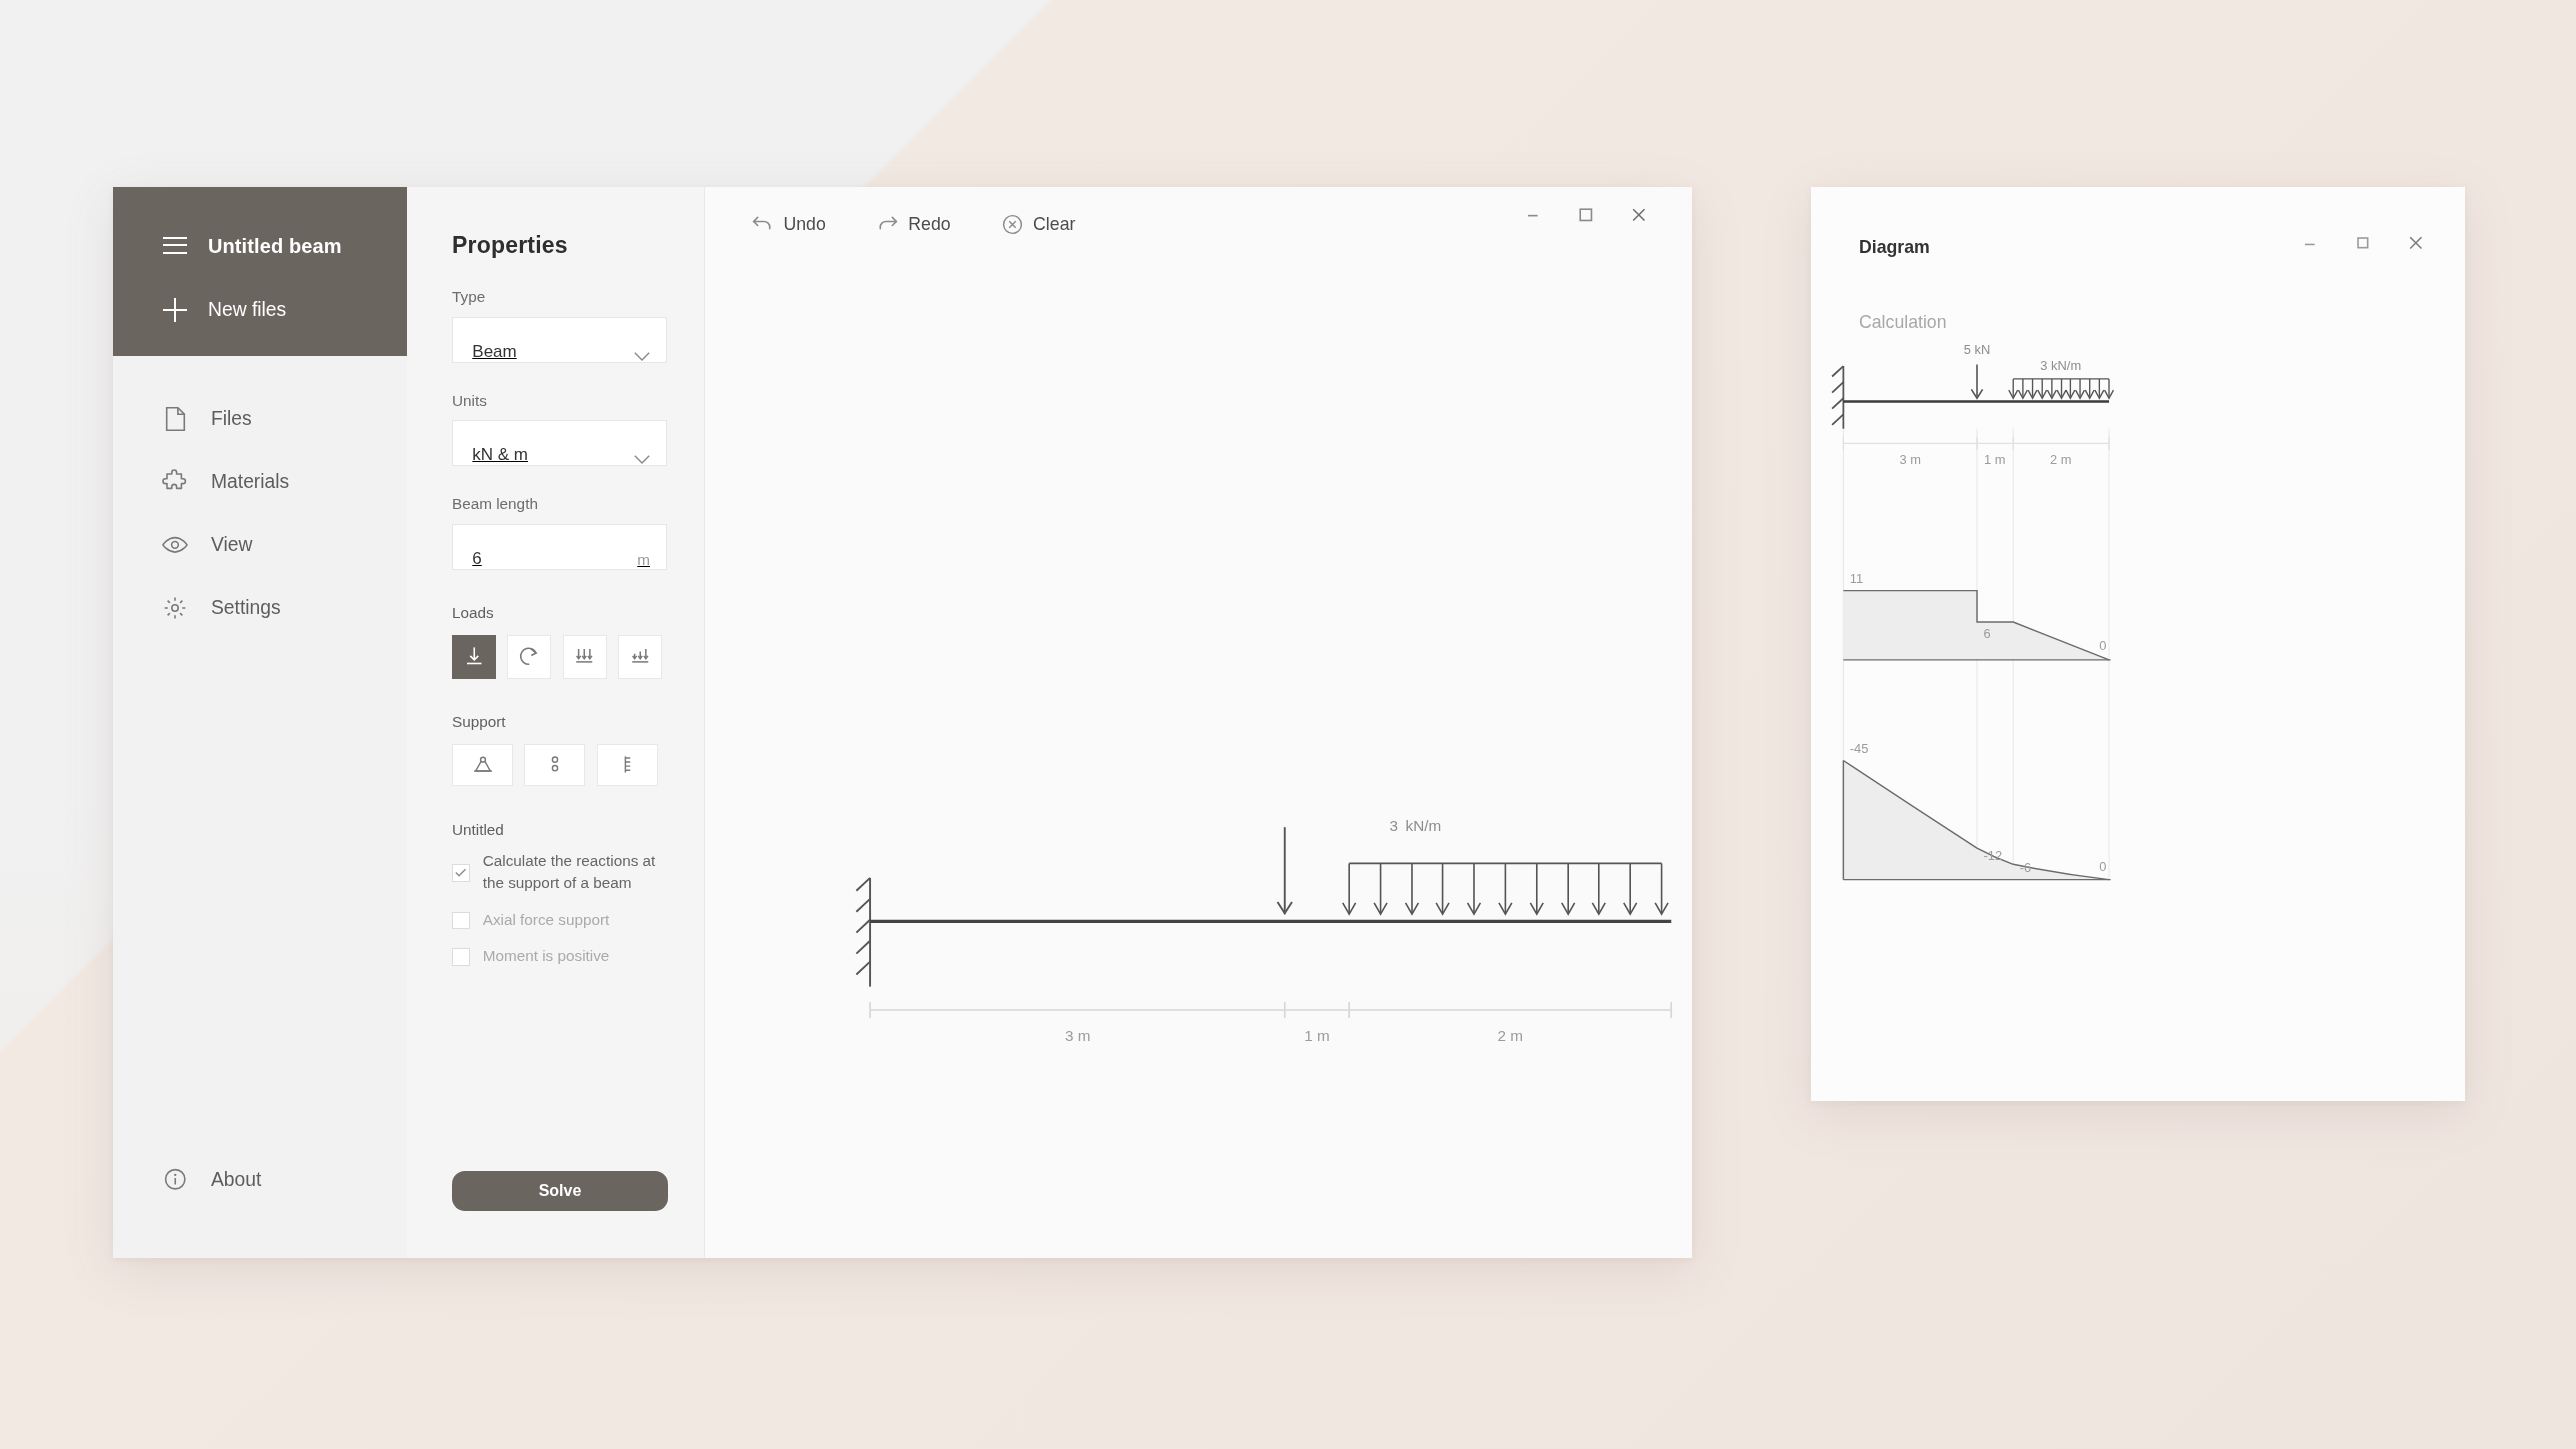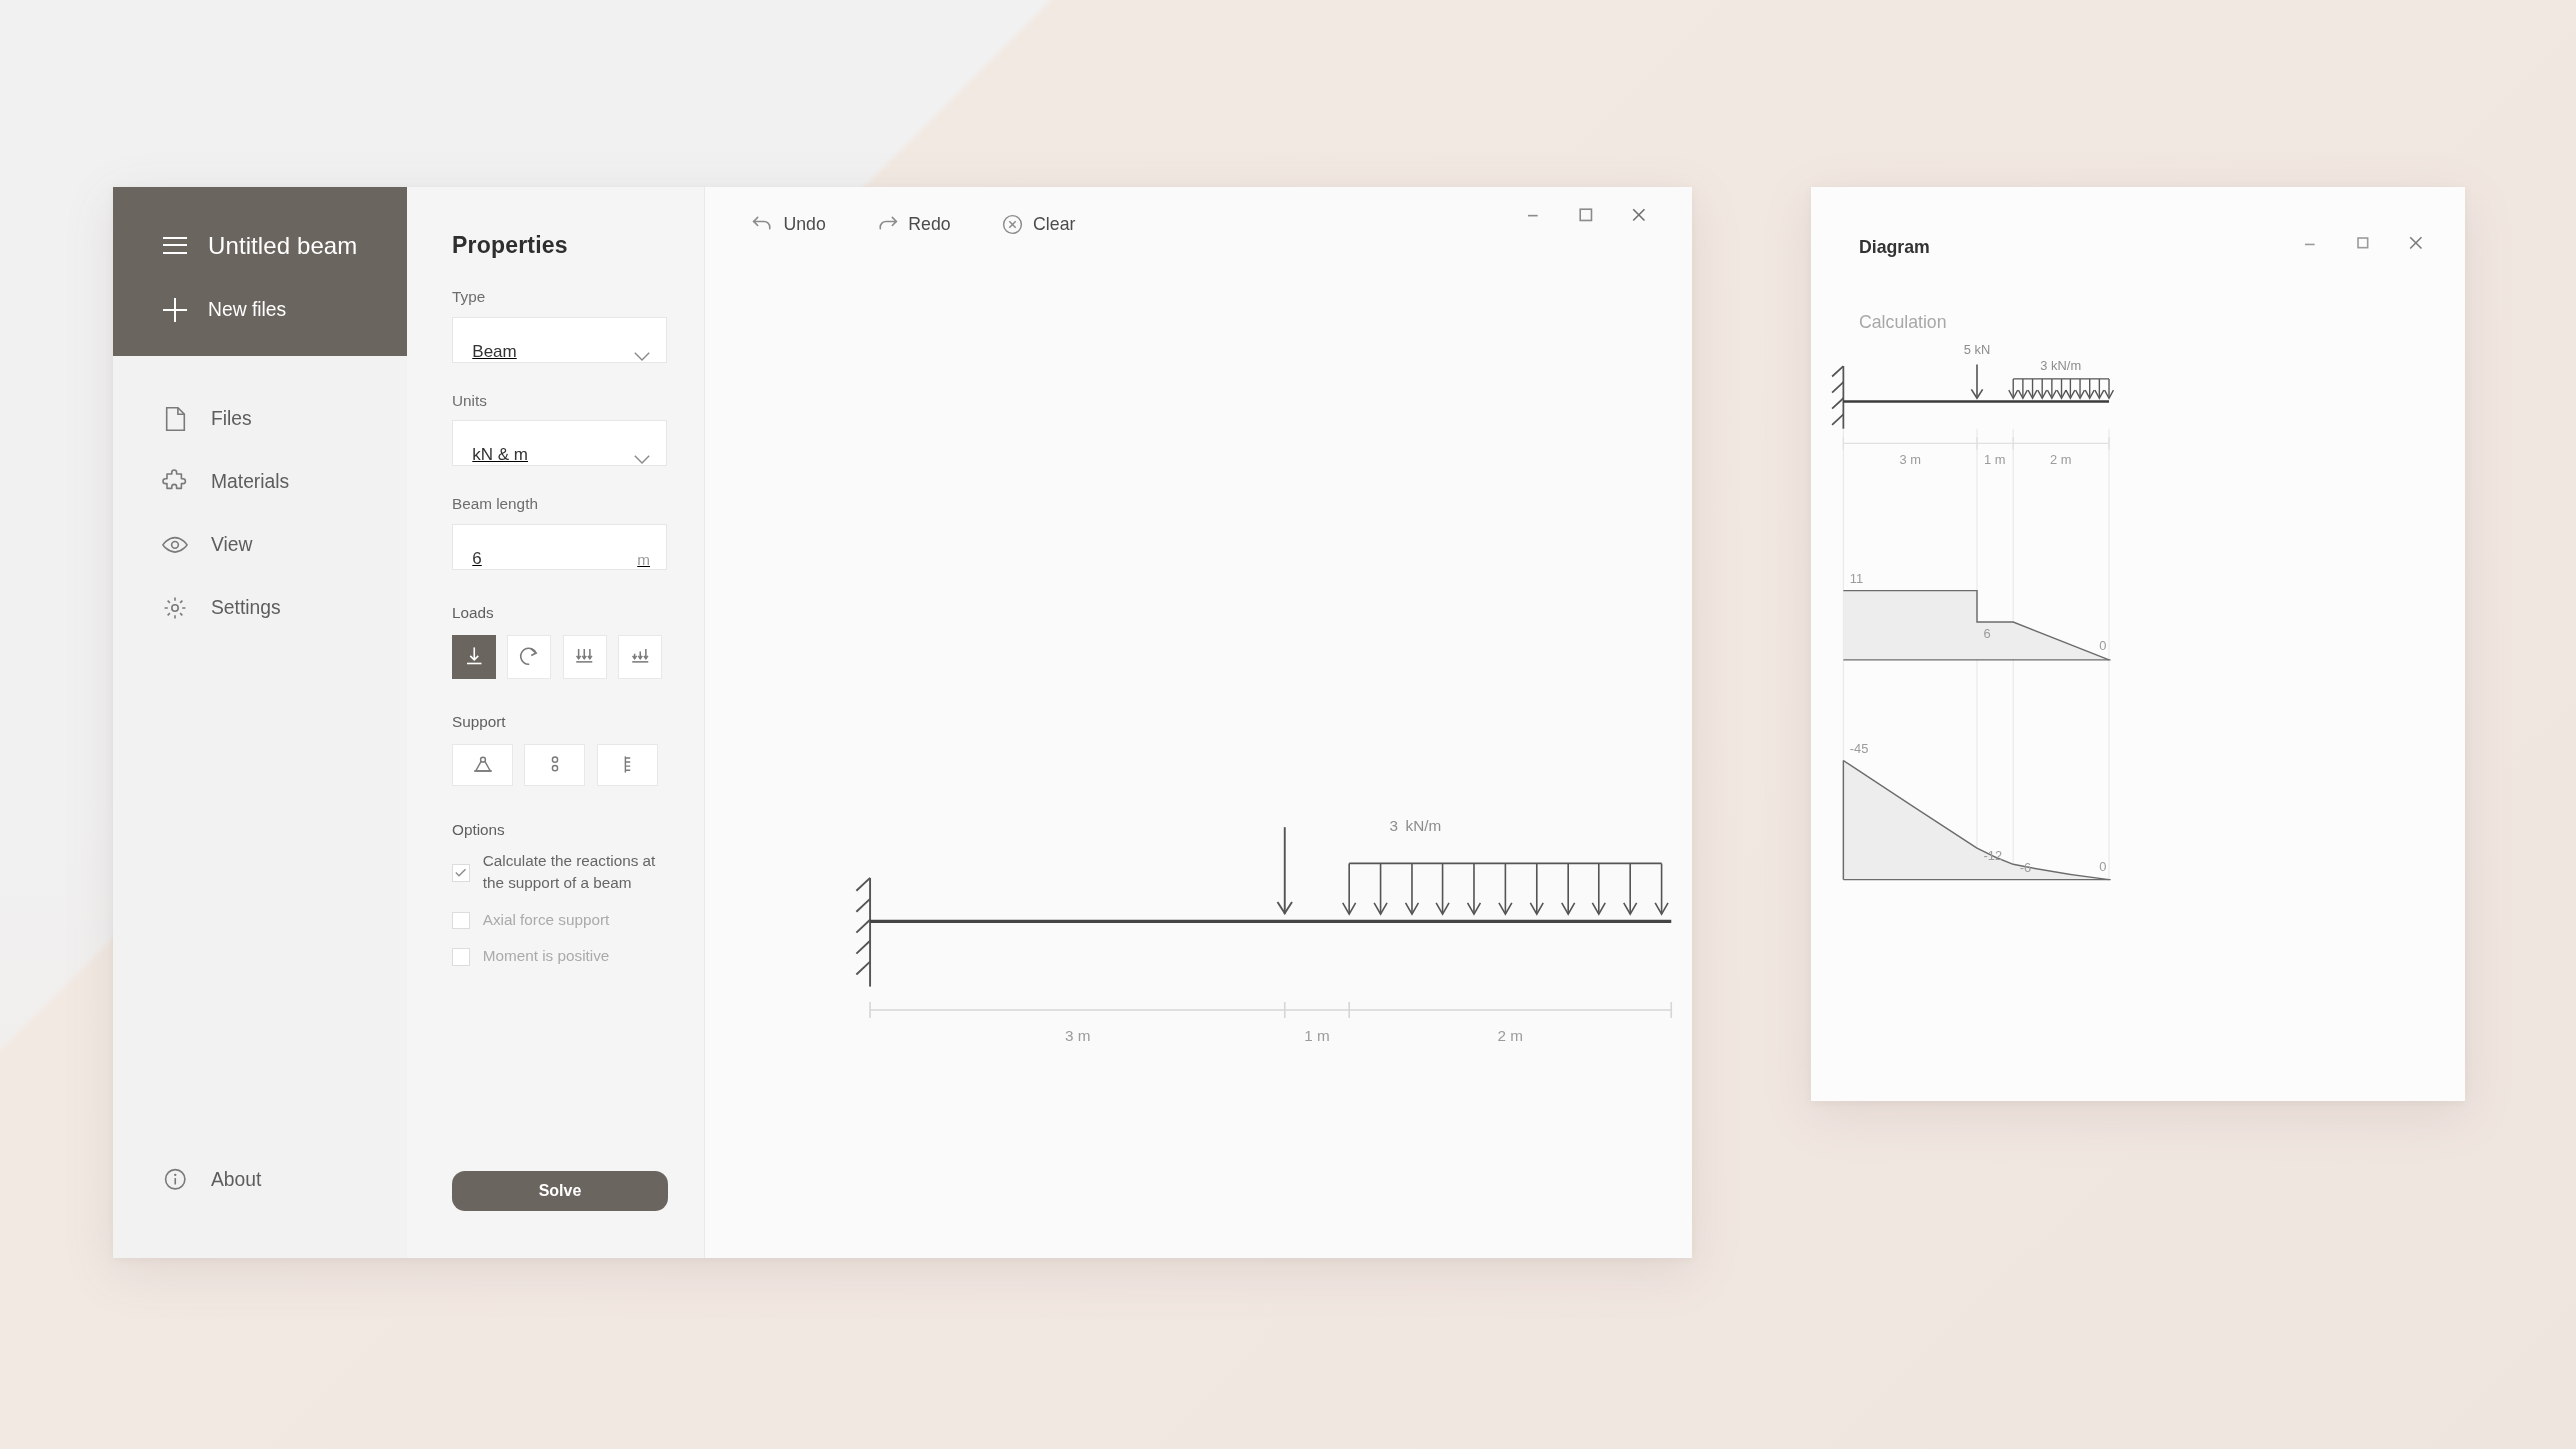--- a/index.html
+++ b/index.html
@@ -47,21 +47,21 @@
   .sidebar-head {
     background: #6b6560;
     height: 169px;
     padding: 39px 0 0 0;
   }
   .sb-title-row {
     display: flex; align-items: center; gap: 21px;
     padding-left: 50px; height: 40px;
   }
   .sb-title {
-    color: #ffffff; font-size: 24px; font-weight: normal; letter-spacing: 0.1px;
+    color: #ffffff; font-size: 20px; font-weight: bold; letter-spacing: 0.1px;
   }
   .hamburger { width: 24px; height: 17.7px; position: relative; flex: 0 0 auto; }
   .hamburger i { position:absolute; left:0; width:24px; height:2px; background:#fff; display:block; }
   .hamburger i:nth-child(1){ top:0; }
   .hamburger i:nth-child(2){ top:7.2px; }
   .hamburger i:nth-child(3){ top:14.5px; }
 
   .sb-new-row {
     display:flex; align-items:center; gap:21px;
     padding-left: 50px; height: 42px; margin-top: 22.5px;
@@ -321,21 +321,21 @@
       <div class="tool-btn support-btn">
         <svg width="26" height="21" viewBox="0 0 32 26">
           <g stroke="#7a7a7a" stroke-width="1.8" fill="none">
             <path d="M14 3v20"></path>
               <path d="M14 5h6M14 10h6M14 15h6M14 20h6"></path>
           </g>
         </svg>
       </div>
     </div>
 
-    <div class="opt-label">Options</div>
+    <div class="opt-label">Untitled</div>
 
     <div class="opt-row">
       <span class="cbox">
         <svg width="11.3" height="8.9" viewBox="0 0 14 11">
             <path d="M1 5.5l4 4 8-8" fill="none" stroke="#8d8d8d" stroke-width="1.8"></path>
           </svg>
       </span>
       <span class="opt-text">Calculate the reactions at the support of a beam</span>
     </div>
     <div class="opt-row">

